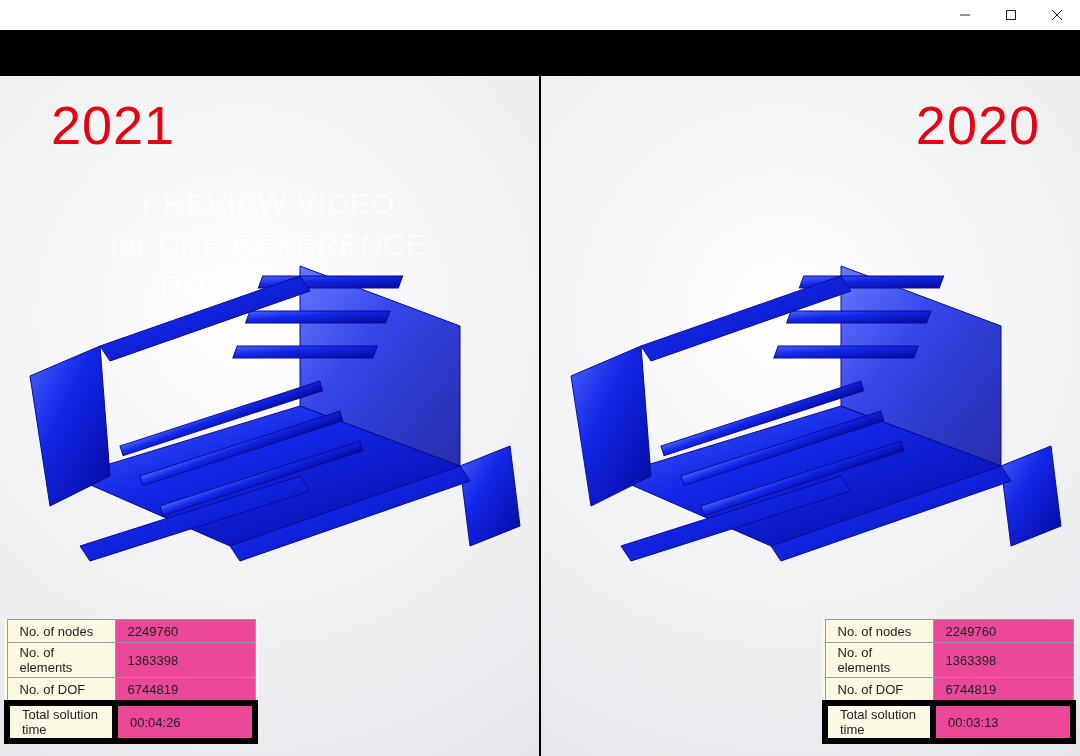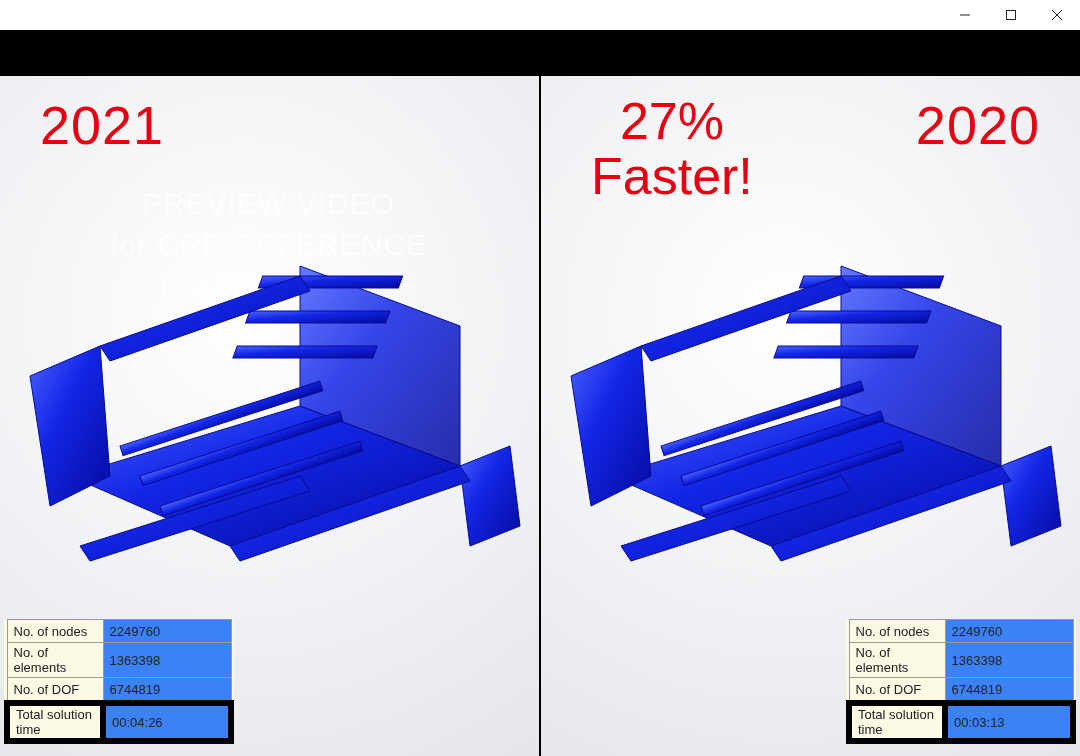--- a/index.html
+++ b/index.html
@@ -52,20 +52,21 @@
   }
 
   
   .year-label {
     position: absolute;
     font-family: "Segoe UI Light", "Segoe UI", Arial, sans-serif;
     font-weight: 400;
     font-size: 54px;
     color: #e60012;
     letter-spacing: 1px;
+    margin-left: 11px;
   }
   .panel-left .year-label { left: 40px; top: 18px; }
   .panel-right .year-label { right: 40px; top: 18px; }
 
   .callout {
     position: absolute;
     left: 50px;
     top: 18px;
     font-family: "Segoe UI Light", "Segoe UI", Arial, sans-serif;
     font-weight: 400;
@@ -106,25 +107,25 @@
     bottom: 12px;
     border-collapse: collapse;
     font-size: 13px;
     background: #fbf9e4;
     color: #222;
   }
   .panel-left  table.stats { left: 4px; }
   .panel-right table.stats { right: 4px; }
   table.stats td {
     border: 1px solid #9a9a9a;
-    padding: 2px 6px;
+    padding: 2px 12px;
     height: 18px;
   }
   table.stats td.label { width: 78px; background:#fbf9e4; }
-  table.stats td.value { width: 110px; background:#3b82f6; }
+  table.stats td.value { width: 110px; background:#ec4899; }
   table.stats tr.highlight td { border: 6px solid #000000; }
   table.stats tr.highlight td.label,
   table.stats tr.highlight td.value { padding-top:1px; padding-bottom:1px; }
 
 </style>
 </head>
 <body>
 
 <div class="title-bar">
   <div class="win-btn">
@@ -206,24 +207,20 @@
         <td class="label">Total solution time</td>
         <td class="value">00:04:26</td>
       </tr>
     </tbody>
       </table>
   </div>
 
   <div class="panel panel-right">
     <div class="year-label">2020</div>
 
-    <div class="callout">
-      <div>27%</div>
-      <div>Faster!</div>
-    </div>
 
     <svg class="model" viewBox="0 0 540 470">
       <defs>
         <linearGradient id="blueR" x1="0" y1="0" x2="1" y2="1">
           <stop offset="0" stop-color="#4a63ff"></stop>
           <stop offset="0.4" stop-color="#1226e6"></stop>
           <stop offset="1" stop-color="#050a9e"></stop>
         </linearGradient>
       </defs>
       <g fill="url(#blueR)" stroke="#0a0a90" stroke-width="1">

